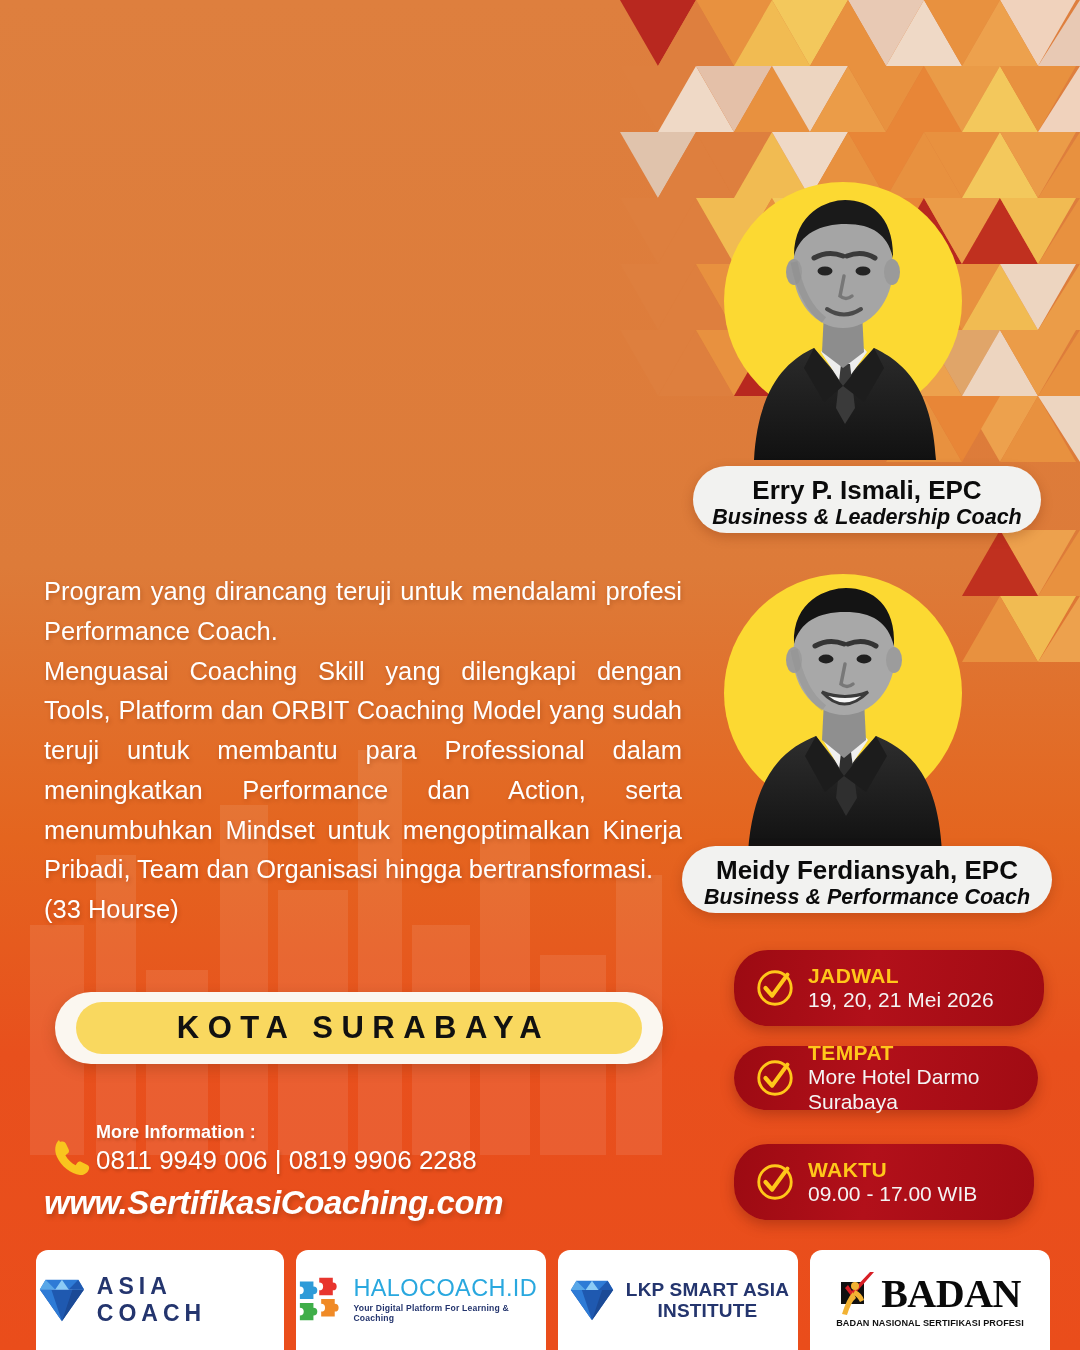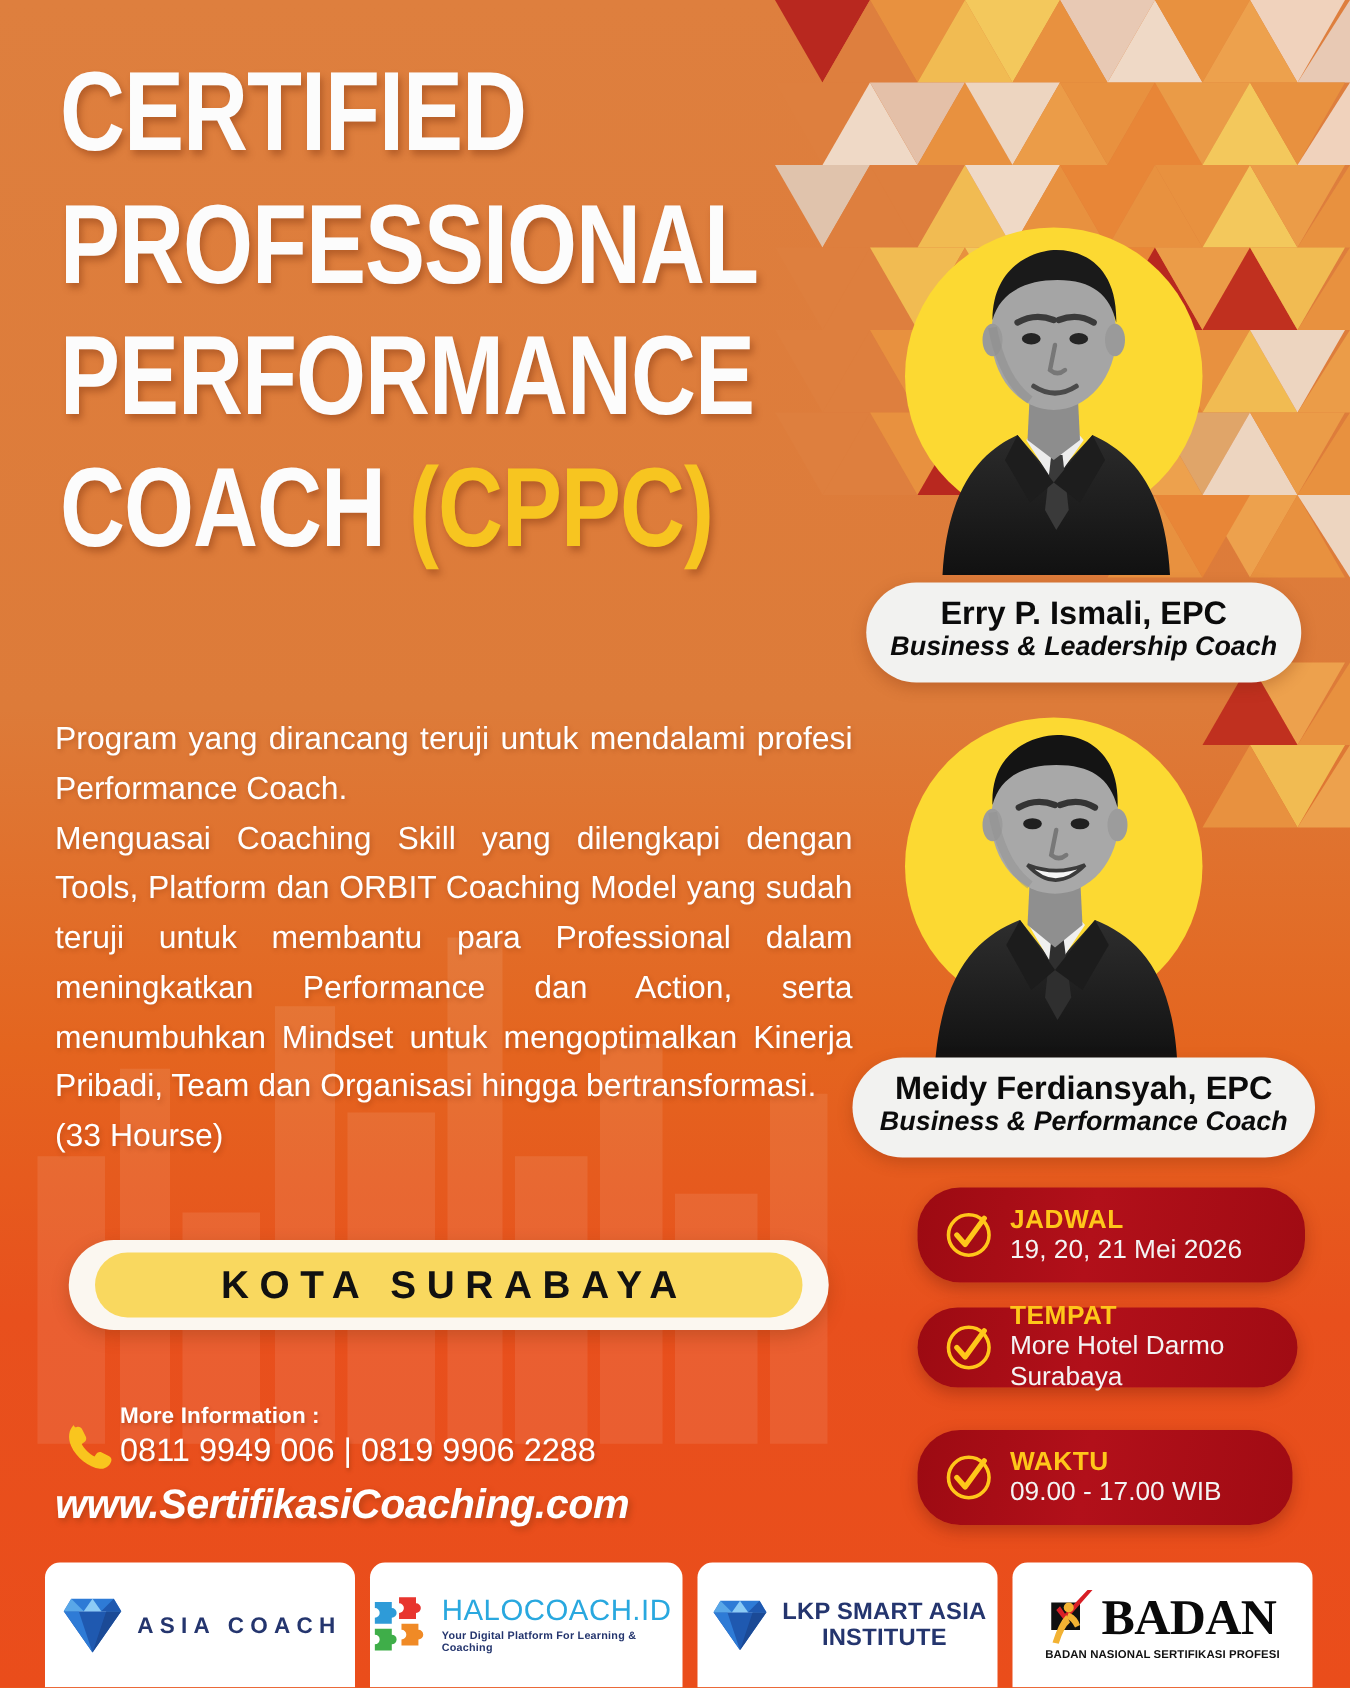--- a/index.html
+++ b/index.html
@@ -85,21 +85,21 @@
           width:238px; height:238px; border-radius:50%; background:#FCD932; }
   .person { position:absolute; left:50%; transform:translateX(-50%); bottom:0;
             width:230px; height:288px; }
 
   .name-badge {
     position:absolute;
     background:#F2F2F0;
     border-radius:40px;
     box-shadow:0 4px 12px rgba(110,40,10,.28);
     text-align:center;
-    padding:10px 16px 16px;
+    padding:10px 16px 3px;
   }
   .name-badge .nm { font-size:26px; font-weight:700; color:#0B0B0B; line-height:1.12; white-space:nowrap; }
   .name-badge .rl { font-size:21.5px; font-weight:700; font-style:italic; color:#0B0B0B; line-height:1.18; white-space:nowrap; }
 
   
   .info-pill {
     position:absolute;
     background:linear-gradient(100deg,#9C0A12 0%,#B2101A 45%,#A00B13 100%);
     border-radius:34px;
     box-shadow:0 5px 13px rgba(100,20,10,.35);
@@ -128,21 +128,21 @@
     border-radius:12px 12px 0 0;
     display:flex; align-items:center; justify-content:center;
     height:100px;
   }
   .lc1 { flex:0 0 248px; margin-left:36px; }
   .lc2 { flex:0 0 250px; }
   .lc3 { flex:0 0 240px; }
   .lc4 { flex:0 0 240px; }
   .logo-row { display:flex; align-items:center; gap:9px; }
   .lg-txt-navy { color:#24356E; font-weight:700; }
-  .asia-txt { font-size:18px; letter-spacing:5px; }
+  .asia-txt { font-size:23px; letter-spacing:5px; }
   .lkp-txt { font-size:19px; line-height:1.12; text-align:center; letter-spacing:.2px; }
   .halo-txt { color:#29A8DF; font-size:23.5px; font-weight:400; letter-spacing:.4px; line-height:1; }
   .halo-sub { color:#24356E; font-size:8.6px; font-weight:600; letter-spacing:.2px; margin-top:2px; }
   .bnsp-txt { font-family:"Liberation Serif",serif; color:#0A0A0A; font-size:40px; font-weight:700; line-height:.9; letter-spacing:-.5px; }
   .bnsp-sub { font-family:"Liberation Sans",sans-serif; color:#111; font-size:9.1px; font-weight:600; letter-spacing:.1px; margin-top:2px; }
 </style>
 </head>
 <body>
 
 <div id="poster">
@@ -251,26 +251,20 @@
         <polygon points="380,530 456,530 418,596" fill="#EDA14D"></polygon>
         <polygon points="418,596 460,596 460,530" fill="#E8913F"></polygon>
         <polygon points="342,596 418,596 380,530" fill="#C0301F"></polygon>
         <polygon points="380,596 456,596 418,662" fill="#F1BB52"></polygon>
         <polygon points="418,662 460,662 460,596" fill="#EDA14D"></polygon>
         <polygon points="342,662 418,662 380,596" fill="#E8913F"></polygon>
       </g>
     </svg>
   </div>
 
-  <div class="title-wrap">
-    <div class="tline l1">CERTIFIED</div>
-    <div class="tline l2">PROFESSIONAL</div>
-    <div class="tline l3">PERFORMANCE</div>
-    <div class="tline l4"><span>COACH </span><span class="cppc">(CPPC)</span></div>
-  </div>
 
   <div class="body-copy">
     <p>Program yang dirancang teruji untuk mendalami profesi Performance Coach.</p>
     <p>Menguasai Coaching Skill yang dilengkapi dengan Tools, Platform dan ORBIT Coaching Model yang sudah teruji untuk membantu para Professional dalam meningkatkan Performance dan Action, serta menumbuhkan Mindset untuk mengoptimalkan Kinerja Pribadi, Team dan Organisasi hingga bertransformasi.</p>
     <p class="nj">(33 Hourse)</p>
   </div>
 
   <div class="city-outer">
     <div class="city-inner">
       <span>KOTA SURABAYA</span>

